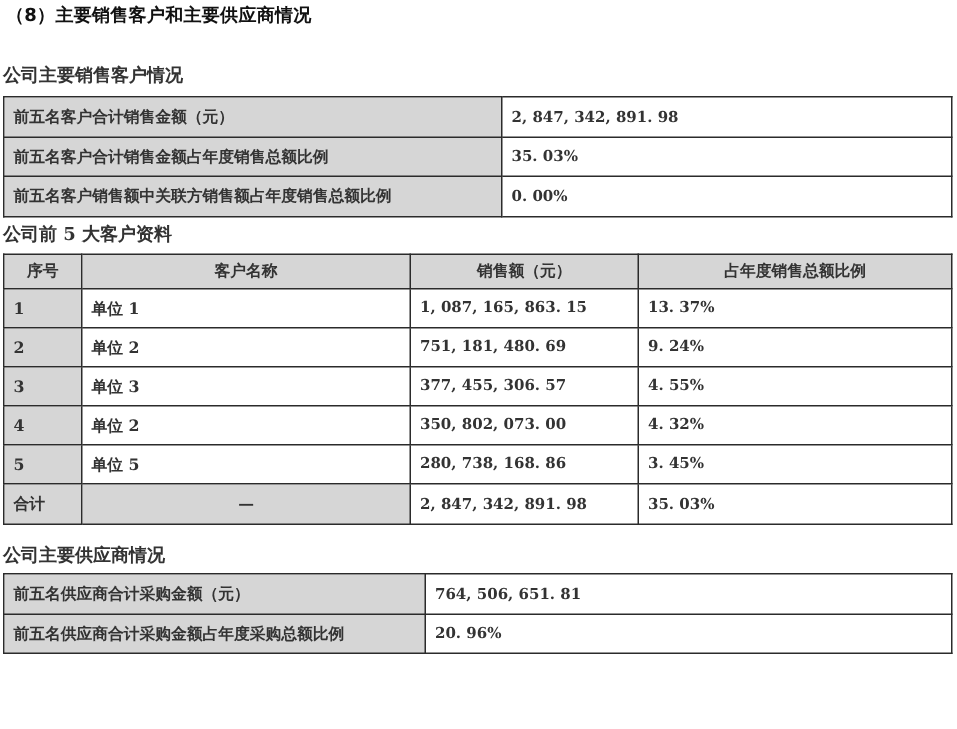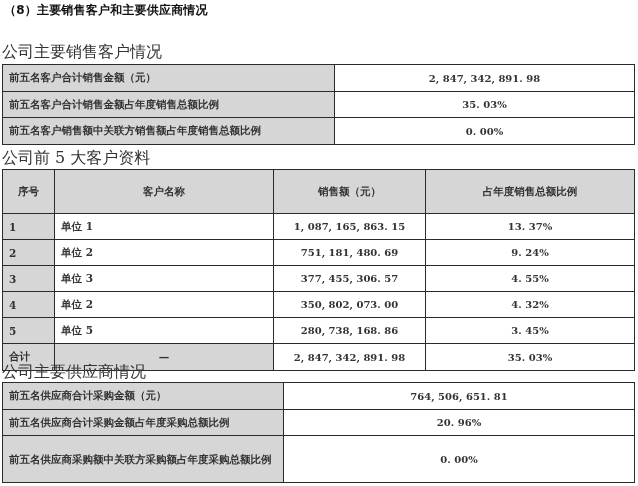--- a/index.html
+++ b/index.html
@@ -9,33 +9,33 @@
       color: #222222;
     }
     .title {
       position: absolute; left: 4px; top: 2px;
       font-family: "DejaVu Sans", "Liberation Sans", sans-serif;
       font-weight: bold; font-size: 12px; color: #111;
       letter-spacing: 0.2px;
     }
     .sub {
       position: absolute; left: 2px;
-      font-size: 16px; color: #333; font-weight: normal;
+      font-size: 12px; color: #333; font-weight: bold;
     }
     table {
       position: absolute; border-collapse: collapse;
       font-size: 10.5px; table-layout: fixed;
     }
     td, th {
       border: 1.5px solid #2b2b2b;
       padding: 0 6px; font-weight: bold; color: #333;
       white-space: nowrap; overflow: hidden;
     }
     .gray { background: #d6d6d6; }
-    .num { text-align: center; font-size: 10px; }
+    .num { text-align: left; font-size: 10px; }
     .center { text-align: center; }
     th { font-weight: bold; text-align: center; }
     .wrap { white-space: normal; line-height: 21px; }
   </style>
 </head>
 <body>
 
 <div class="title">（8）主要销售客户和主要供应商情况</div>
 
 <div class="sub" style="top:42px;">公司主要销售客户情况</div>
@@ -64,21 +64,21 @@
 <div class="sub" style="top:148px;">公司前 5 大客户资料</div>
 
 <table style="left:2px; top:169px; width:632px;">
   <colgroup>
     <col style="width:52px">
       <col style="width:219px">
       <col style="width:152px">
       <col style="width:209px">
   </colgroup>
   <tbody>
-      <tr style="height:44px">
+      <tr style="height:23px">
     <th class="gray">序号</th>
     <th class="gray">客户名称</th>
     <th class="gray">销售额（元）</th>
     <th class="gray">占年度销售总额比例</th>
   </tr>
   <tr style="height:26px">
     <td class="gray">1</td>
     <td>单位 1</td>
     <td class="num">1, 087, 165, 863. 15</td>
     <td class="num">13. 37%</td>
@@ -125,18 +125,14 @@
     </colgroup>
   <tbody>
       <tr style="height:27px">
     <td class="gray">前五名供应商合计采购金额（元）</td>
     <td class="num">764, 506, 651. 81</td>
   </tr>
   <tr style="height:26px">
     <td class="gray">前五名供应商合计采购金额占年度采购总额比例</td>
     <td class="num">20. 96%</td>
   </tr>
-  <tr style="height:47px">
-    <td class="gray wrap">前五名供应商采购额中关联方采购额占年度采购总额比例</td>
-    <td class="num">0. 00%</td>
-  </tr>
 </tbody>
   </table>
 
 </body></html>

